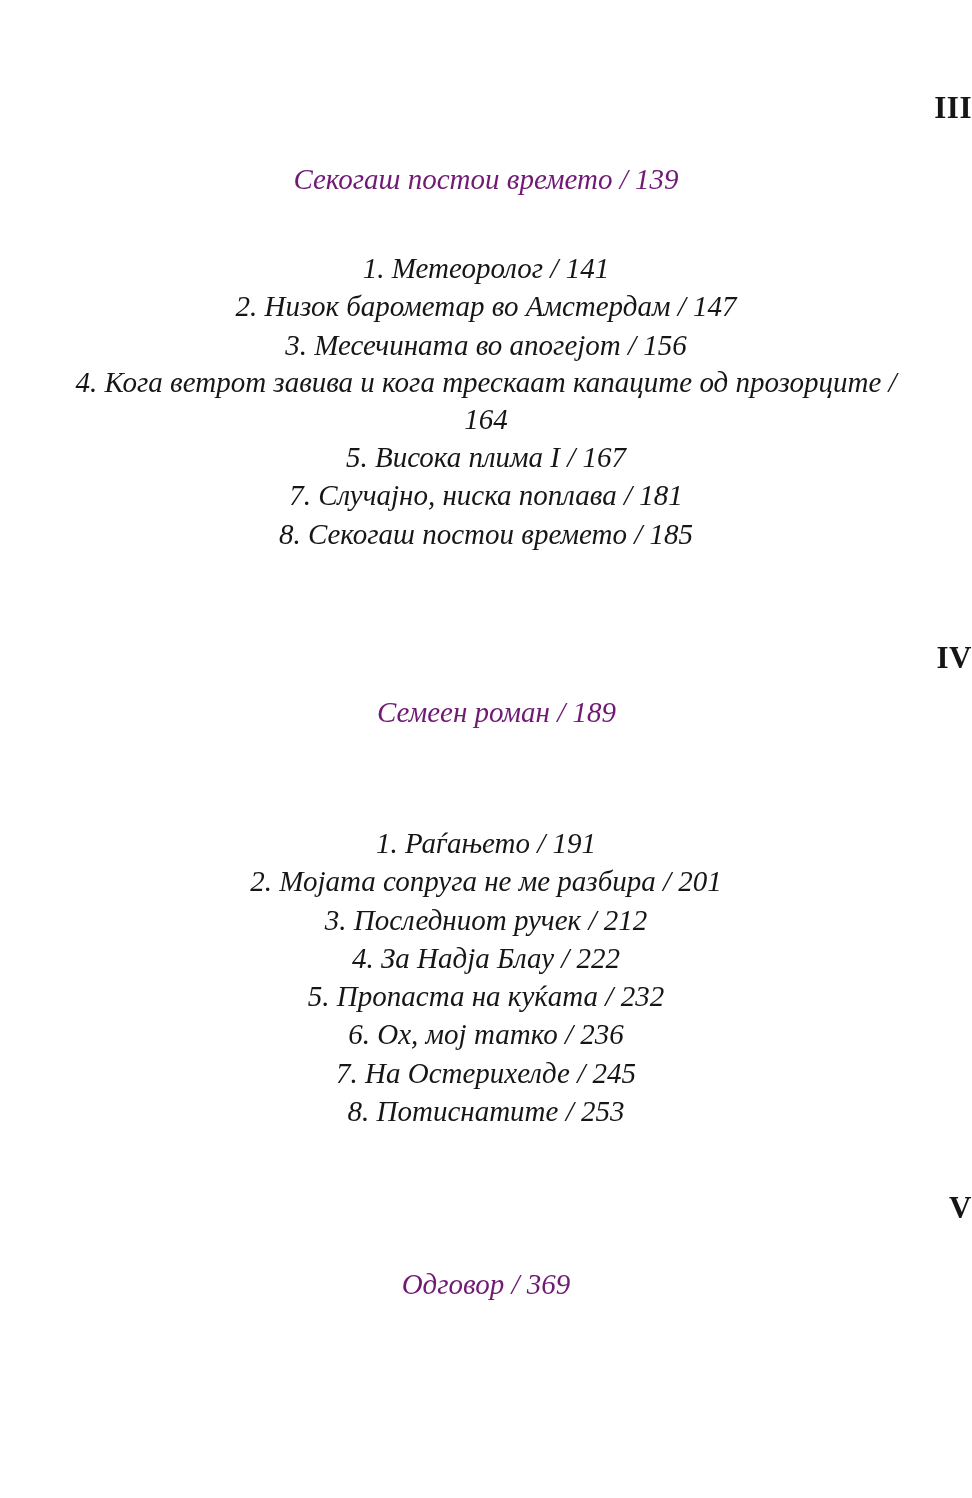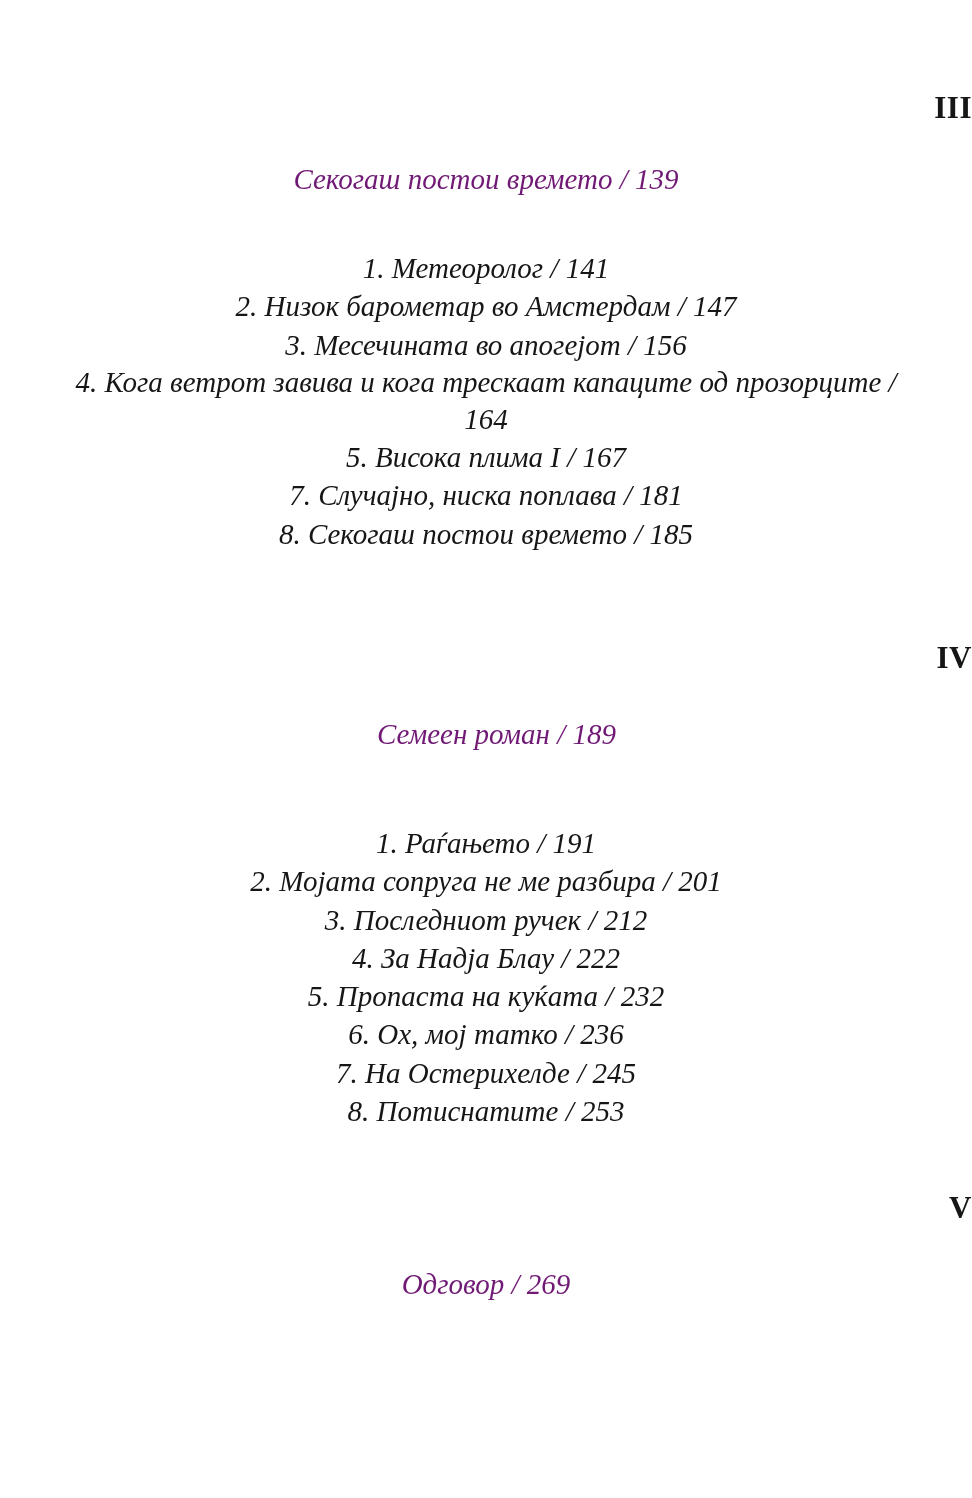--- a/index.html
+++ b/index.html
@@ -60,21 +60,21 @@
   }
 
   
   .blk { position: absolute; left: 0; right: 0; }
 
   #part-3-numeral  { top: 92px; }
   #part-3-subtitle { top: 163px; }
   #part-3-list     { top: 238px; margin-top: 11px; }
 
   #part-4-numeral  { top: 642px; }
-  #part-4-subtitle { top: 718px; margin-left: 21px; }
+  #part-4-subtitle { top: 696px; margin-left: 21px; }
   #part-4-list     { top: 824px; }
 
   #part-5-numeral  { top: 1192px; }
   #part-5-subtitle { top: 1268px; }
 </style>
 </head>
 <body>
 
 <div class="page">
 
@@ -102,15 +102,15 @@
     <li class="chapter-item">3. Последниот ручек / 212</li>
     <li class="chapter-item">4. За Надја Блау / 222</li>
     <li class="chapter-item">5. Пропаста на куќата / 232</li>
     <li class="chapter-item">6. Ох, мој татко / 236</li>
     <li class="chapter-item">7. На Остерихелде / 245</li>
     <li class="chapter-item">8. Потиснатите / 253</li>
   </ul>
 
   <div class="blk part-numeral" id="part-5-numeral">V</div>
 
-  <div class="blk part-subtitle" id="part-5-subtitle">Одговор  / 269</div>
+  <div class="blk part-subtitle" id="part-5-subtitle">Одговор  / 369</div>
 
 </div>
 
 </body></html>

